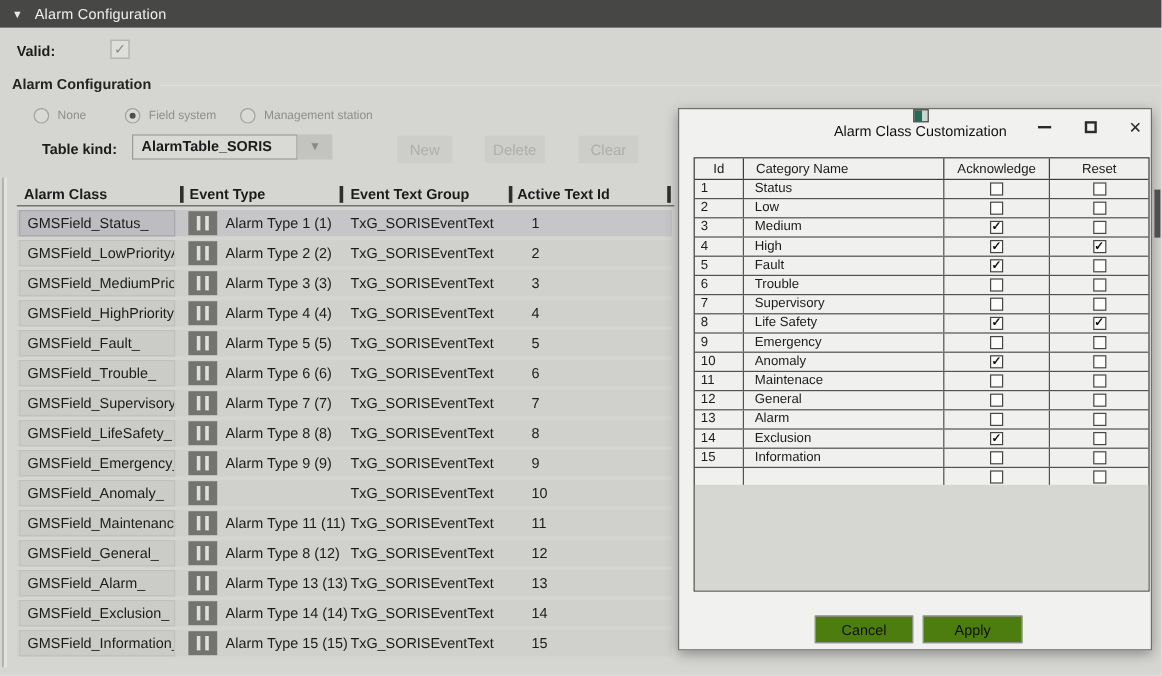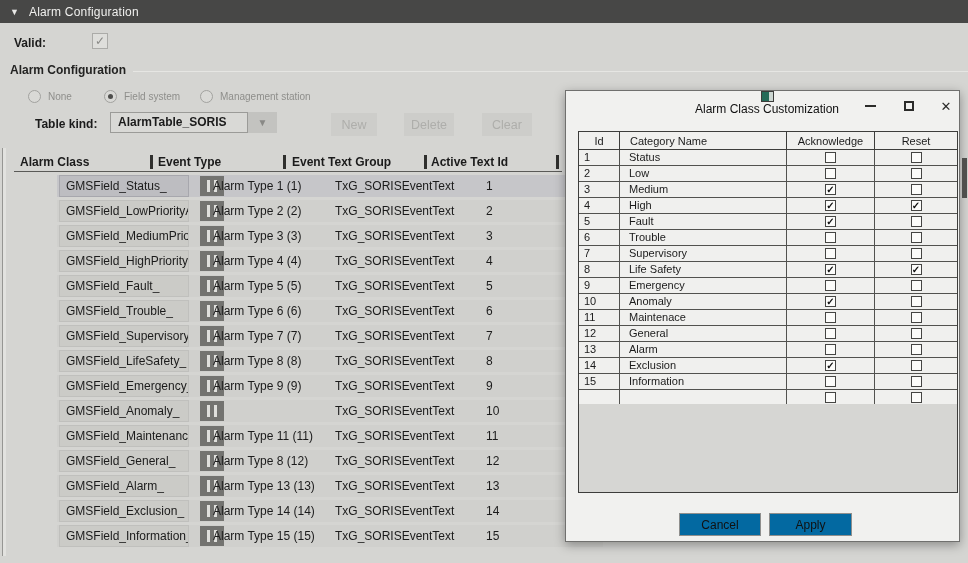--- a/index.html
+++ b/index.html
@@ -39,27 +39,27 @@
   .left-strip { position:absolute; left:2px; top:148px; width:4px; height:408px; background:#e2e2df; border-left:1px solid #969693; }
 
   
   .athead { position:absolute; left:14px; top:154px; width:548px; height:18px; border-bottom:1px solid #5a5a57; font-weight:bold; }
   .ath { position:absolute; top:1px; white-space:nowrap; }
   .h1{left:6px;} .h2{left:144px;} .h3{left:278px;} .h4{left:417px;}
   .hsep { position:absolute; top:1px; width:3px; height:14px; background:#2f2f2d; }
   .s1{left:136px;} .s2{left:269px;} .s3{left:410px;} .s4{left:542px;}
 
   .arows { position:absolute; left:14px; top:175px; width:546px; height:378px; }
-  .arow { position:absolute; left:0; width:546px; height:22px; background:#d0d0cd; line-height:22px;margin-left:43px; }
+  .arow { position:absolute; left:0; width:546px; height:22px; background:#d0d0cd; line-height:22px; }
   .arow.selected { background:#c6c6c9; }
   .acell { position:absolute; left:2px; top:0; width:130px; height:22px; background:#cbcbc7; border:1px solid #c0c0bd; padding-left:6px; overflow:hidden; white-space:nowrap; line-height:20px; }
   .arow.selected .acell { background:#bdbdc1; border-color:#a7a7ad; }
   .pausebtn { position:absolute; left:143px; top:1px; width:24px; height:20px; background:#737370; display:flex; align-items:center; justify-content:center; gap:4px; }
   .pausebtn i { width:3px; height:12px; background:#dfdfdc; }
-  .etype { position:absolute; left:156px; white-space:nowrap; }
+  .etype { position:absolute; left:174px; white-space:nowrap; }
   .etg { position:absolute; left:278px; white-space:nowrap; }
   .atid { position:absolute; left:429px; white-space:nowrap; }
 
   
   .dialog { position:absolute; left:565px; top:90px; width:395px; height:452px; background:#f1f1ef; border:1px solid #70706e; box-shadow:0 3px 10px rgba(0,0,0,.35); font-size:11px; }
   .dlg-titlebar { position:absolute; left:0; top:0; width:100%; height:30px; display:flex; align-items:center;flex-direction:column; }
   .dlg-icon { width:13px; height:11px; margin-left:9px; border:1px solid #3c3c3a; background:linear-gradient(90deg,#256b58 0 60%, #ccd6d1 60% 100%); }
   .dlg-title { margin-left:9px; font-size:12px; color:#111; }
   .win-btn { position:absolute; top:5px; width:22px; height:20px; display:flex; align-items:center; justify-content:center; color:#2b2b29; font-size:13px; }
   .wb-min{left:293px;} .wb-max{left:332px;} .wb-close{left:369px;}
@@ -76,21 +76,21 @@
   .ghead .c-id, .ghead .c-name, .ghead .c-ack { border-right:1px solid #3d3d3b; }
   .grow { height:16px; border-bottom:1px solid #52524f; }
   .grow .gc { line-height:15px; }
   .grow .c-id { padding-left:5px; border-right:1px solid #52524f; }
   .grow .c-name { padding-left:9px; border-right:1px solid #52524f; }
   .grow .c-ack { border-right:1px solid #52524f; text-align:center; }
   .grow .c-reset { text-align:center; }
   .cb { display:inline-block; width:11px; height:11px; margin-top:2px; border:1px solid #454543; background:#fcfcfa; line-height:9px; font-size:10px; color:#0c0c0c; font-weight:bold; text-align:center; }
   .gfiller { position:absolute; left:0; bottom:0; width:100%; height:88px; background:#d6d6d3; }
 
-  .dlg-btn { position:absolute; top:422px; height:23px; background:#0369a1; border:1px solid #8f8f8d; font-family:inherit; font-size:12px; color:#111; }
+  .dlg-btn { position:absolute; top:422px; height:23px; background:#4d7c0f; border:1px solid #8f8f8d; font-family:inherit; font-size:12px; color:#111; }
   .bt-cancel{left:113px;width:82px;} .bt-apply{left:203px;width:83px;}
 
   
   .scroll-thumb { position:absolute; left:962px; top:158px; width:5px; height:40px; background:#4f4f4d; }
 </style>
 </head>
 <body>
 
 <div class="screen">
 

